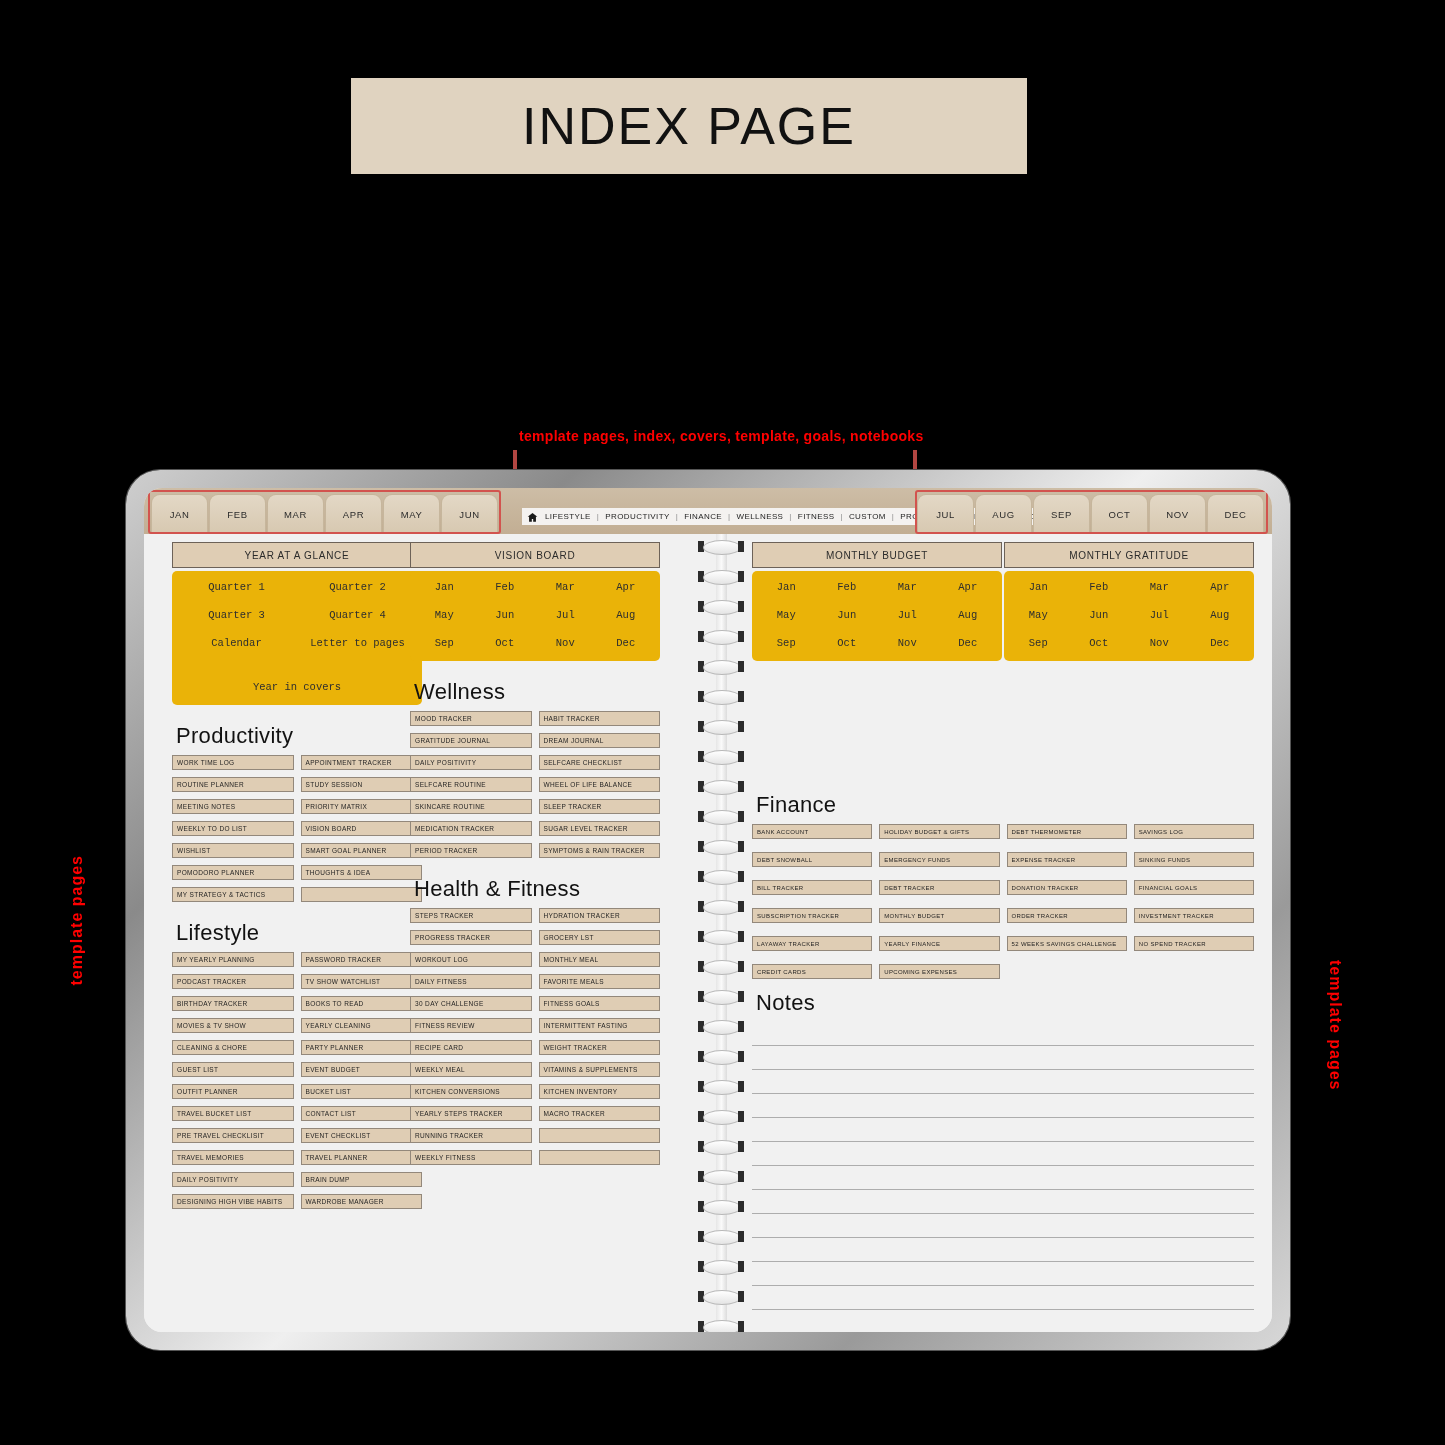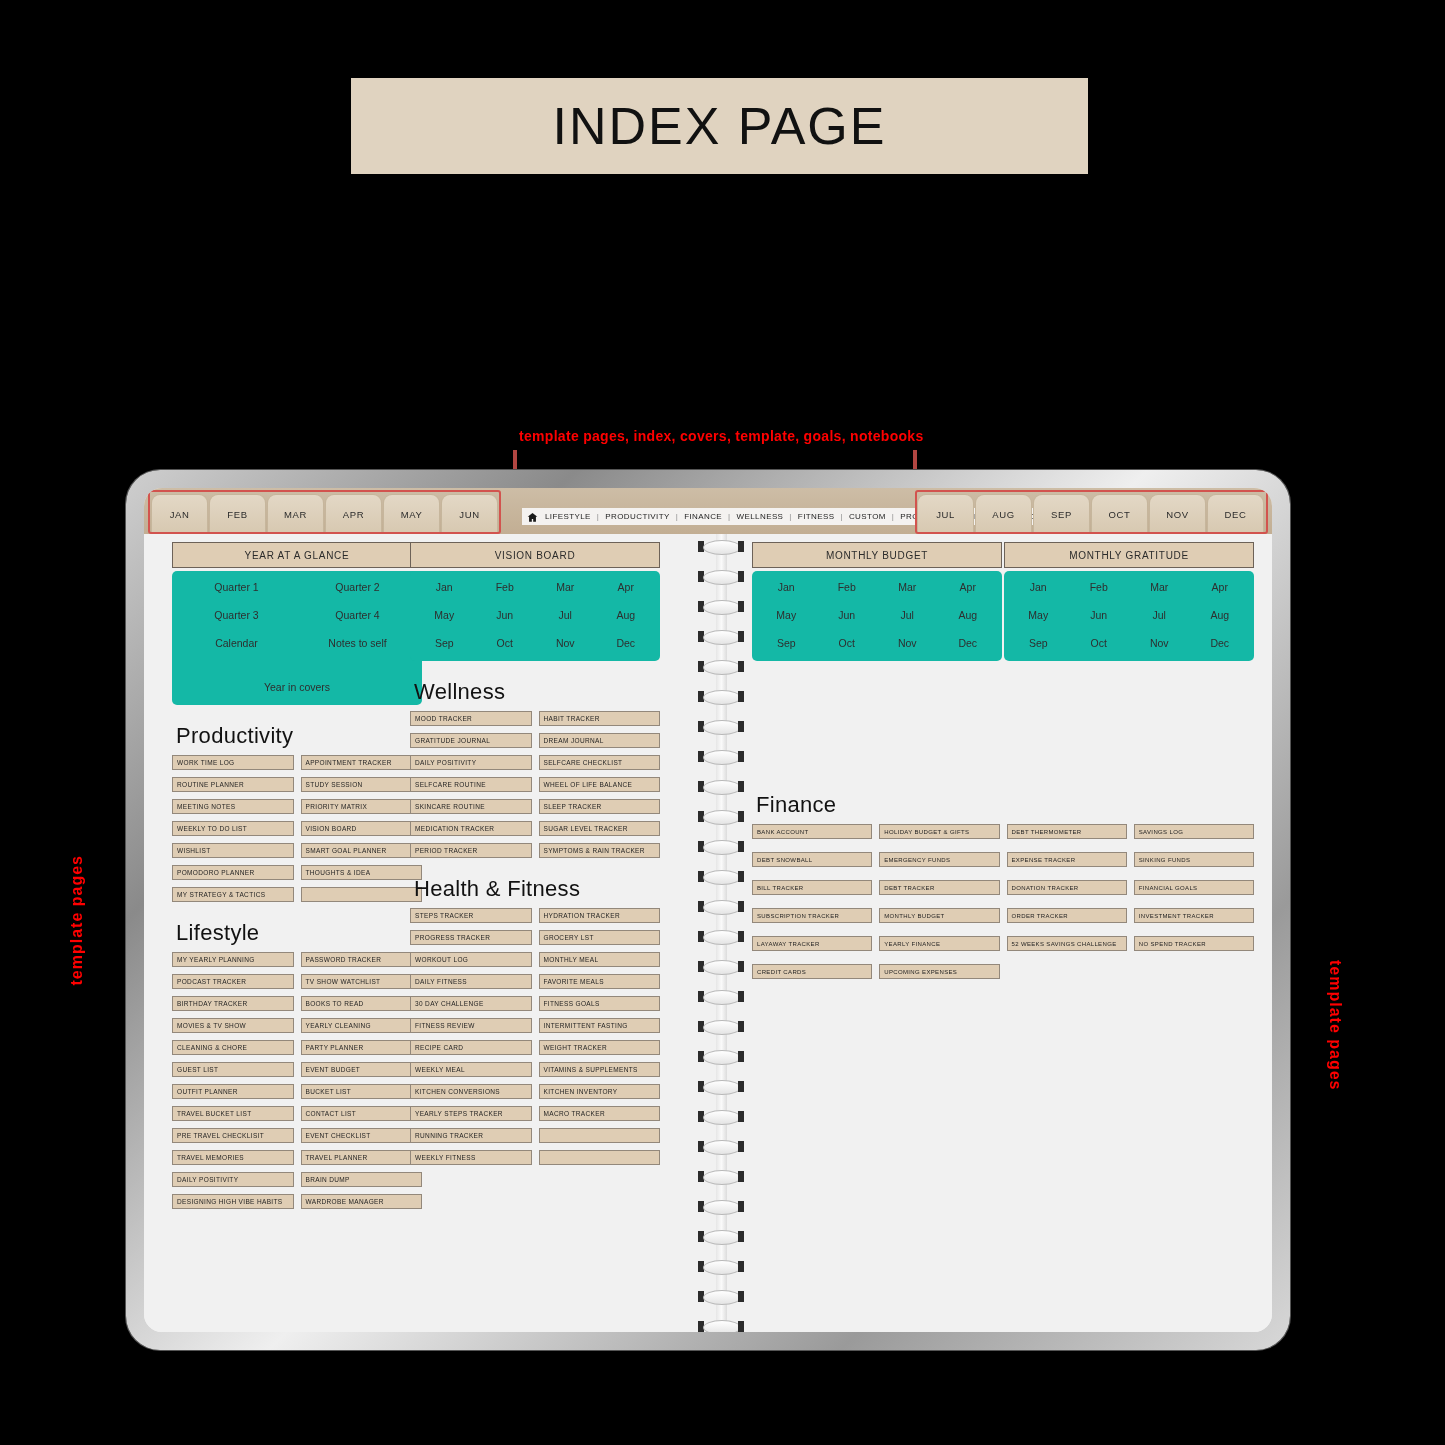--- a/index.html
+++ b/index.html
@@ -1,20 +1,20 @@
 <!DOCTYPE html>
 <html><head>
 <meta charset="utf-8">
 <style>
   html,body{margin:0;padding:0;background:#000;}
   body{width:1445px;height:1445px;position:relative;overflow:hidden;
        font-family:"Liberation Sans",sans-serif;color:#1a1a1a;}
 
   
-  #title-banner{position:absolute;left:351px;top:78px;width:737px;height:96px;
+  #title-banner{position:absolute;left:351px;top:78px;width:676px;height:96px;
     background:#e0d3c0;display:flex;align-items:center;justify-content:center;}
   #title-banner .txt{font-size:52px;letter-spacing:2px;font-weight:300;color:#111;
     font-family:"Liberation Sans",sans-serif;}
 
   
   .ann-red{position:absolute;color:#ff0000;font-weight:700;letter-spacing:.3px;}
   #ann-top{left:519px;top:428px;font-size:14px;white-space:nowrap;}
   #ann-top-bracket{position:absolute;left:513px;top:450px;width:404px;height:24px;
     border:4px solid #d2534e;border-top:none;box-sizing:border-box;opacity:.85;}
   #ann-left{left:68px;top:855px;font-size:16px;font-weight:700;
@@ -67,21 +67,21 @@
   .col{position:absolute;}
   #col-1{left:28px;top:8px;width:250px;}
   #col-2{left:266px;top:8px;width:250px;}
   #col-3{left:608px;top:8px;width:250px;}
   #col-4{left:860px;top:8px;width:250px;}
 
   
   .card-hd{height:26px;background:#dfcdb4;border:1px solid #6d6258;
     display:flex;align-items:center;justify-content:center;
     font-size:10px;letter-spacing:.7px;color:#2b2b2b;box-sizing:border-box;}
-  .card-bd{background:#14b8a6;border-radius:5px;padding:10px 4px 12px;margin-top:3px;}
+  .card-bd{background:#eab308;border-radius:5px;padding:10px 4px 12px;margin-top:3px;font-family:Liberation Mono, monospace;}
   .grid2{display:grid;grid-template-columns:1fr 1fr;row-gap:16px;}
   .grid4{display:grid;grid-template-columns:repeat(4,1fr);row-gap:16px;}
   .cell{text-align:center;font-size:10.5px;color:#2e2e2e;}
   .cell-wide{grid-column:1/3;text-align:center;font-size:10.5px;color:#2e2e2e;margin-top:16px;}
 
   
   .sec-h{font-size:22px;font-weight:300;color:#121212;letter-spacing:.3px;
     margin:18px 0 6px 4px;}
   .chips{display:grid;grid-template-columns:1fr 1fr;column-gap:7px;row-gap:7px;}
   .chip{height:15px;background:#dfcdb4;border:1px solid #93887b;box-sizing:border-box;
@@ -301,21 +301,21 @@
       <div class="col" id="col-1">
           <div>
             <div class="card-hd">YEAR AT A GLANCE</div>
             <div class="card-bd">
               <div class="grid2">
                 <div class="cell">Quarter 1</div>
                 <div class="cell">Quarter 2</div>
                 <div class="cell">Quarter 3</div>
                 <div class="cell">Quarter 4</div>
                 <div class="cell">Calendar</div>
-                <div class="cell">Notes to self</div>
+                <div class="cell">Letter to pages</div>
                 <div class="cell-wide">Year in covers</div>
               </div>
             </div>
           </div>
           <div class="sec-h">Productivity</div>
           <div class="chips">
             <div class="chip">WORK TIME LOG</div>
             <div class="chip">APPOINTMENT TRACKER</div>
             <div class="chip">ROUTINE PLANNER</div>
             <div class="chip">STUDY SESSION</div>
@@ -489,16 +489,34 @@
             <div class="chip" style="font-size: 6px;">YEARLY FINANCE</div>
             <div class="chip" style="font-size: 6px;">52 WEEKS SAVINGS CHALLENGE</div>
             <div class="chip" style="font-size: 6px;">NO SPEND TRACKER</div>
             <div class="chip" style="font-size: 6px;">CREDIT CARDS</div>
             <div class="chip" style="font-size: 6px;">UPCOMING EXPENSES</div>
             <div class="chip empty" style="font-size: 6px; visibility: hidden;"></div>
             <div class="chip empty" style="font-size: 6px; visibility: hidden;"></div>
           </div>
       </div>
 
+      <div id="notes-wrap">
+        <div class="sec-h">Notes</div>
+        <div id="notes-lines">
+            <div class="note-line"></div>
+            <div class="note-line"></div>
+            <div class="note-line"></div>
+            <div class="note-line"></div>
+            <div class="note-line"></div>
+            <div class="note-line"></div>
+            <div class="note-line"></div>
+            <div class="note-line"></div>
+            <div class="note-line"></div>
+            <div class="note-line"></div>
+            <div class="note-line"></div>
+            <div class="note-line"></div>
+            <div class="note-line"></div>
+          </div>
+      </div>
 
     </div>
   </div>
 </div>
 
 </body></html>

